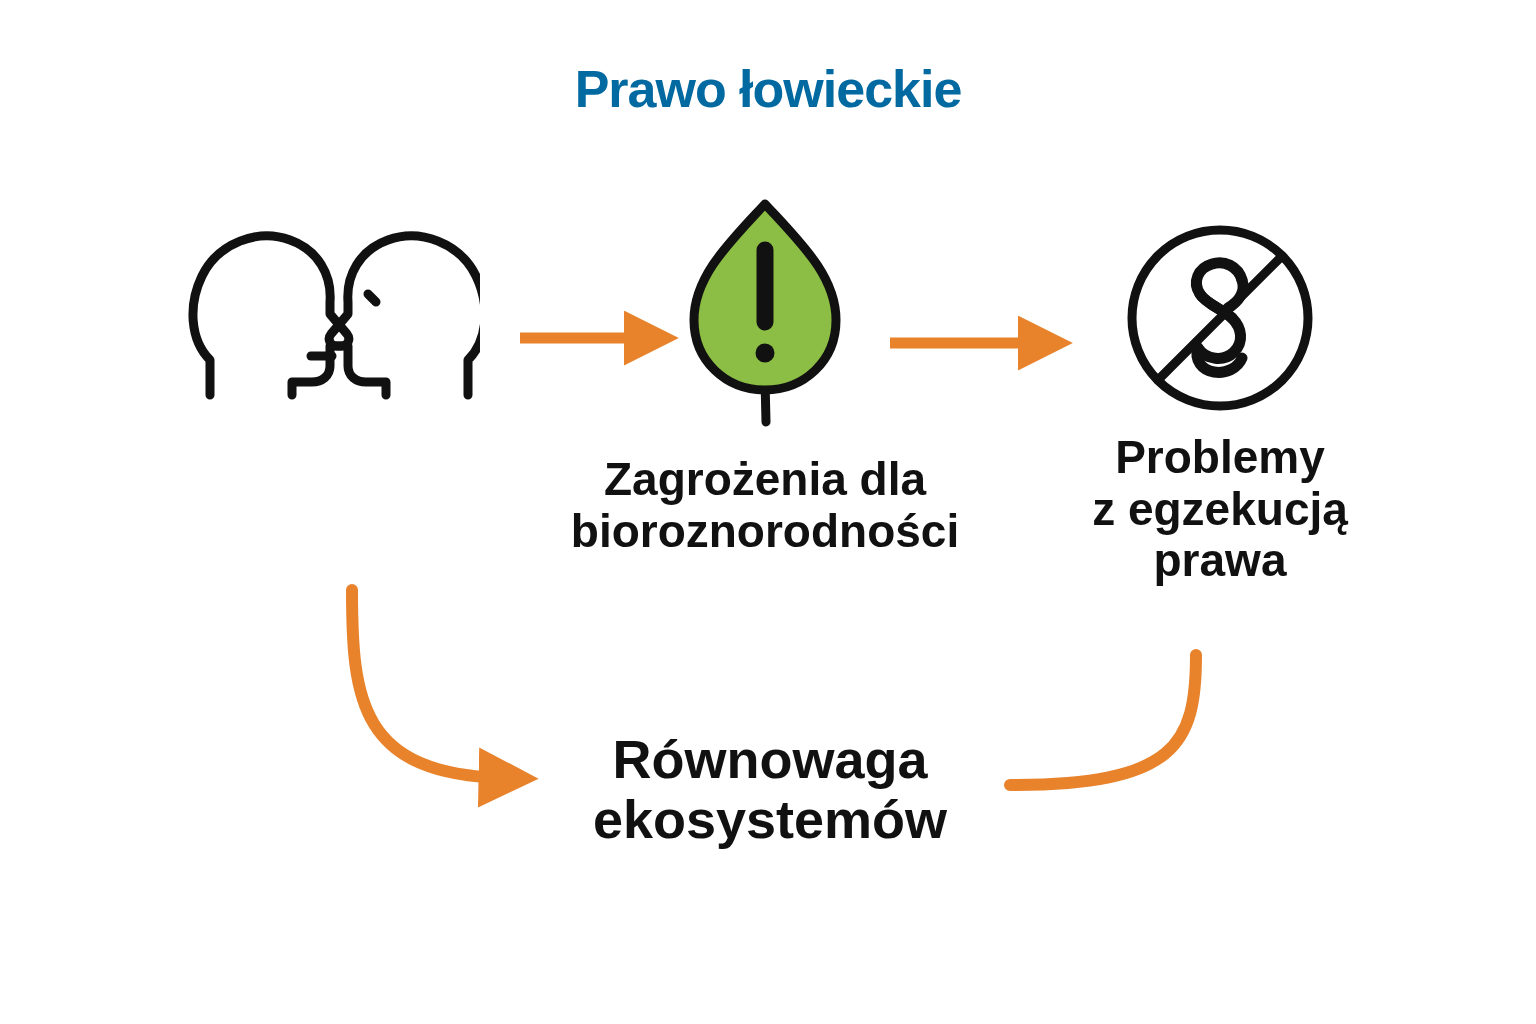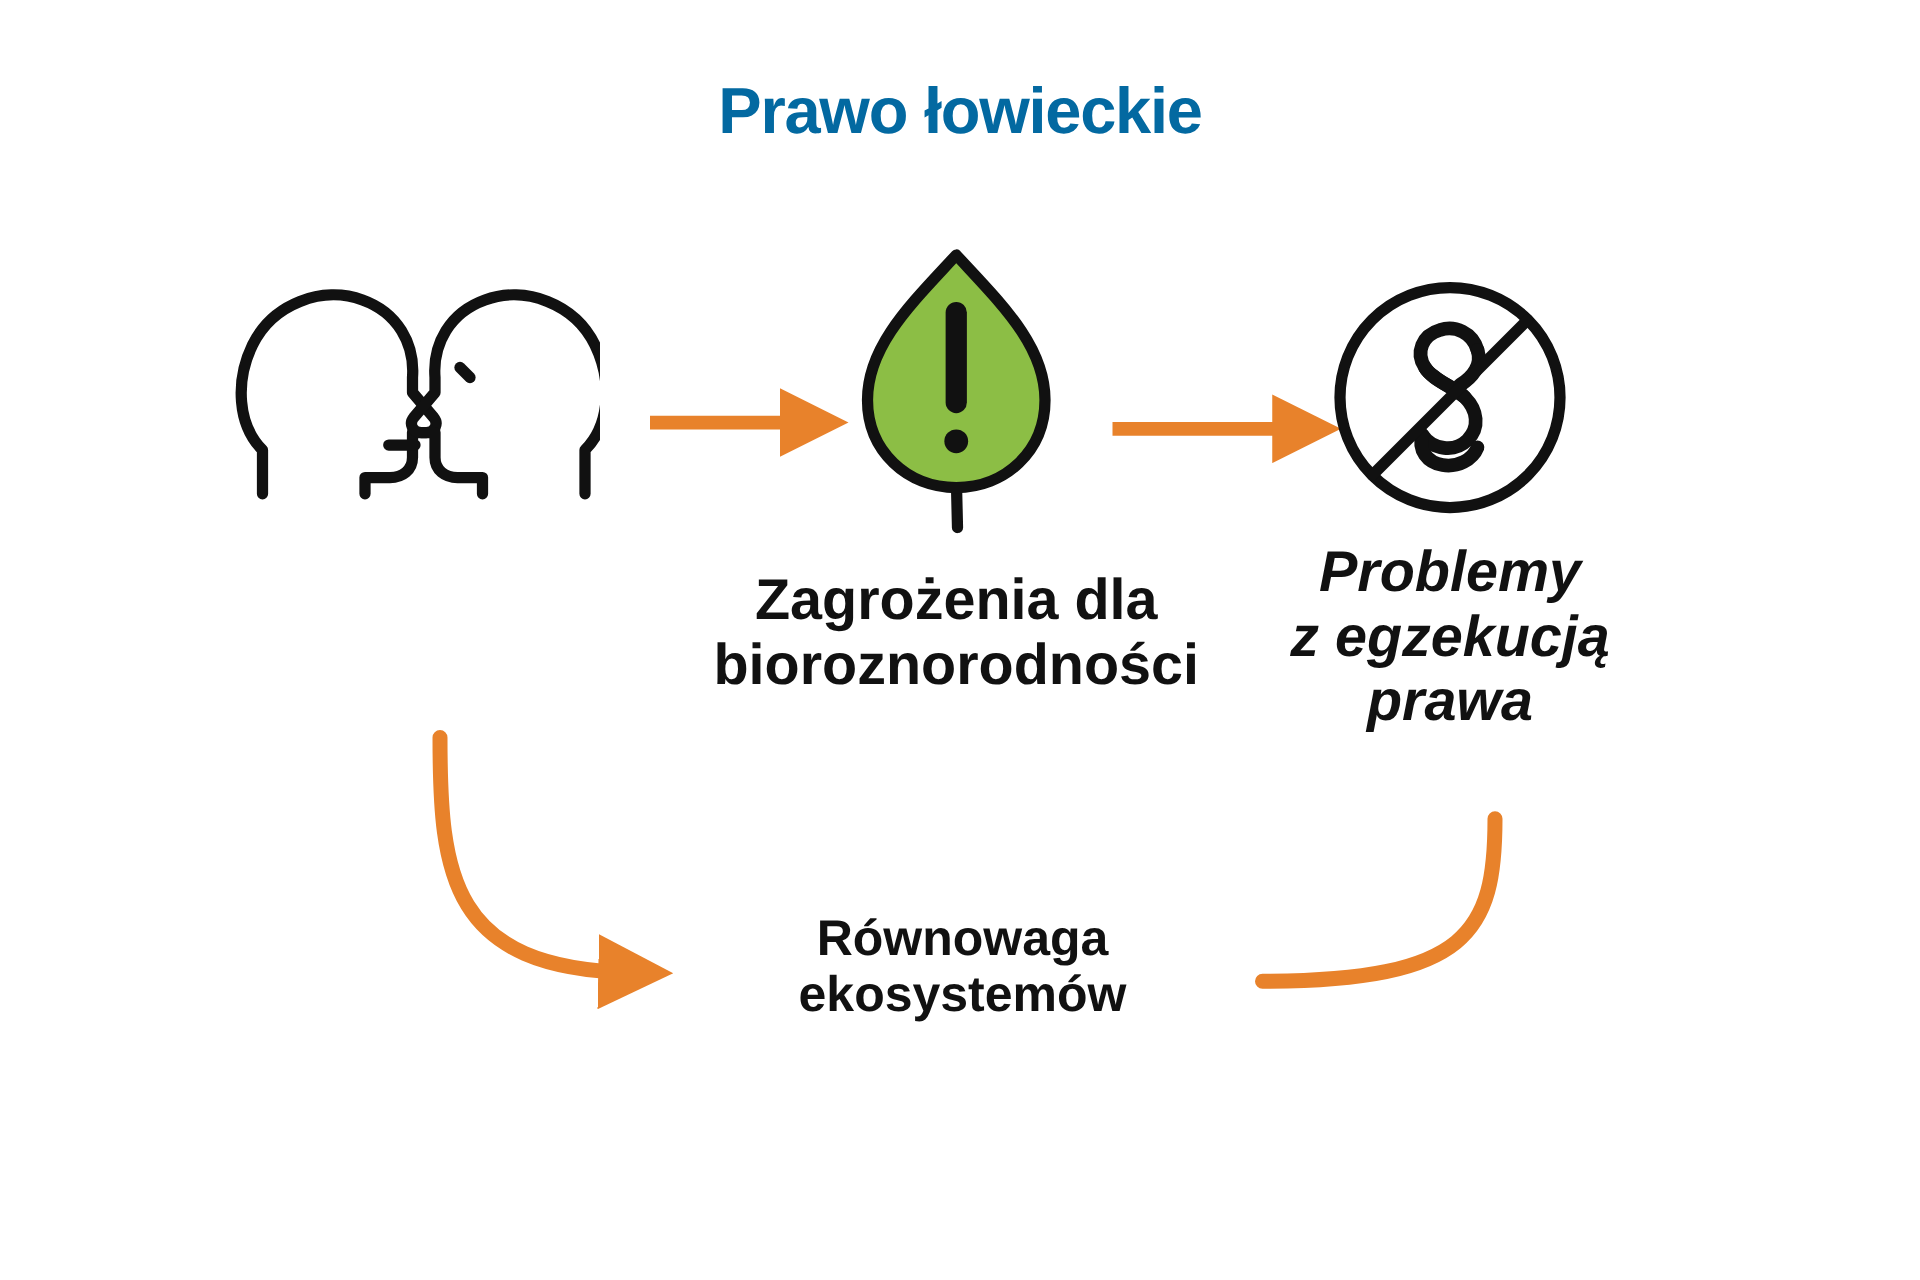--- a/index.html
+++ b/index.html
@@ -59,32 +59,31 @@
     left: 150px;
     top: 210px;
     width: 360px;
   }
   #node-threats {
     left: 520px;
     top: 190px;
     width: 490px;
   }
   #node-enforcement {
-    left: 970px;
+    left: 1030px;
     top: 218px;
     width: 380px;
-    font-style: italic;
   }
   #node-balance {
     left: 520px;
     top: 715px;
     width: 500px;
   }
   #node-balance .node-label {
-    font-size: 40px;
+    font-size: 54px;
   }
 
   
   #arrow-layer {
     position: absolute;
     inset: 0;
     pointer-events: none;
   }
 </style>
 </head>

